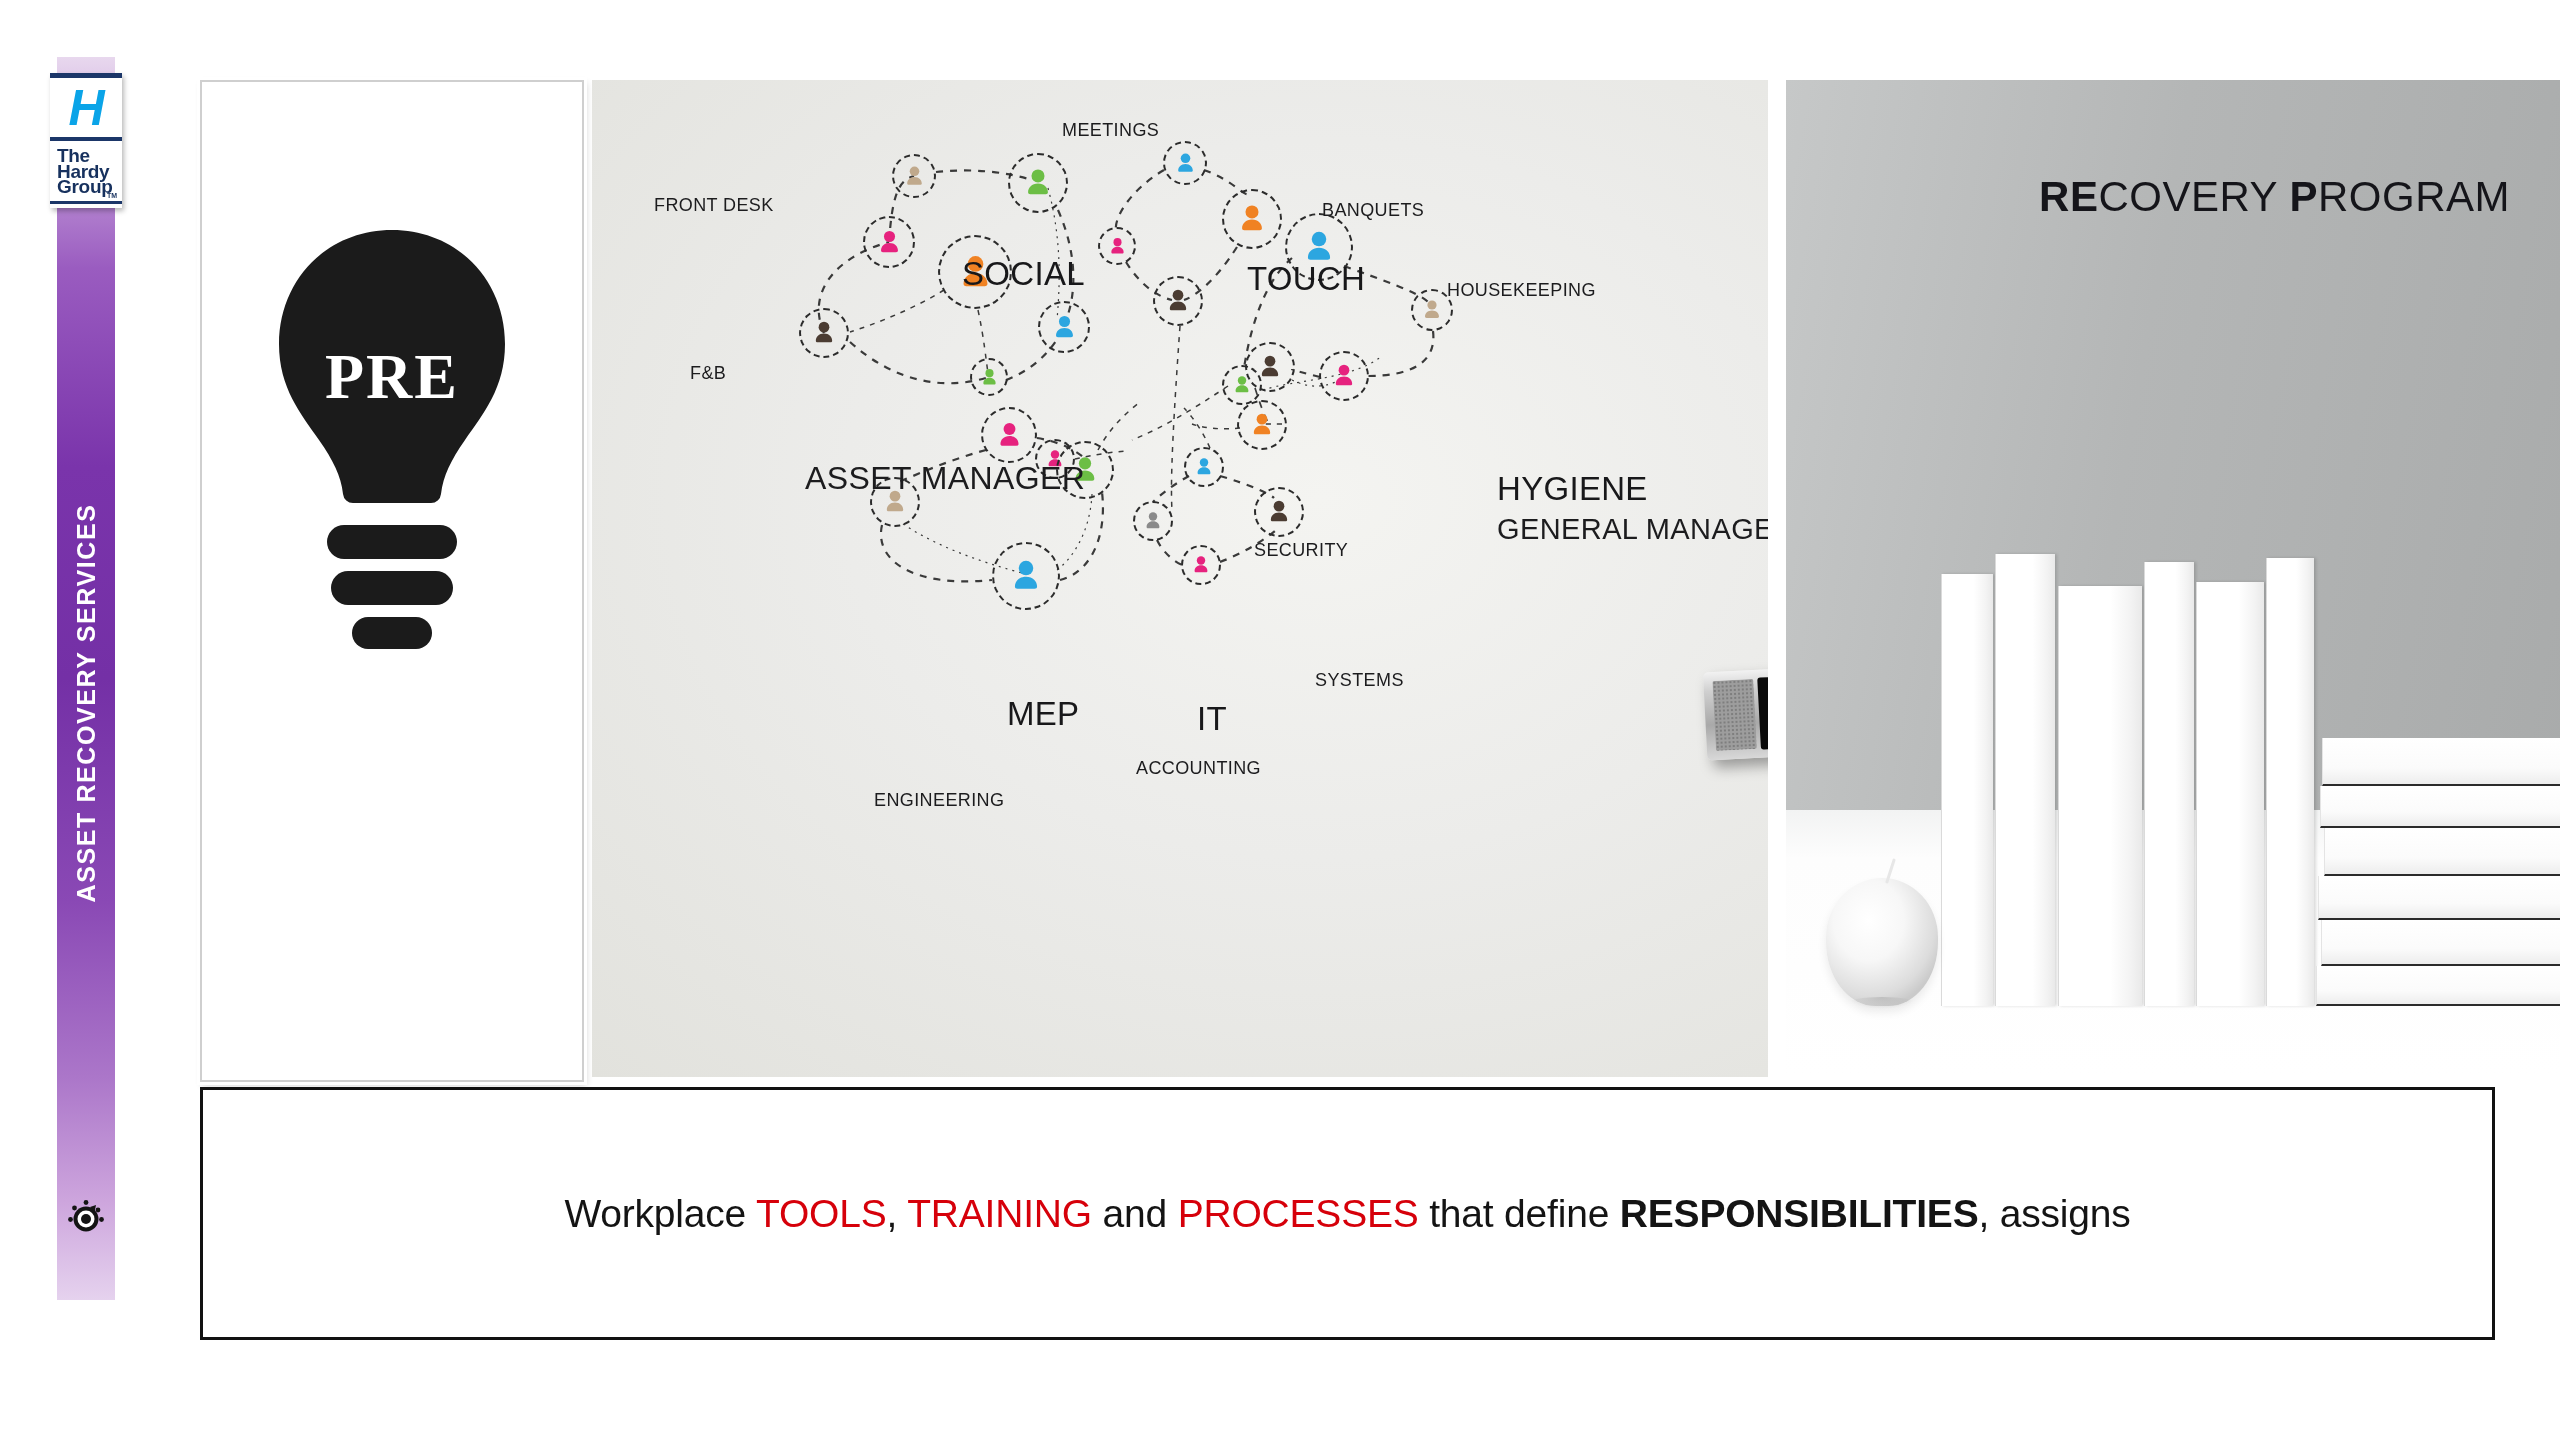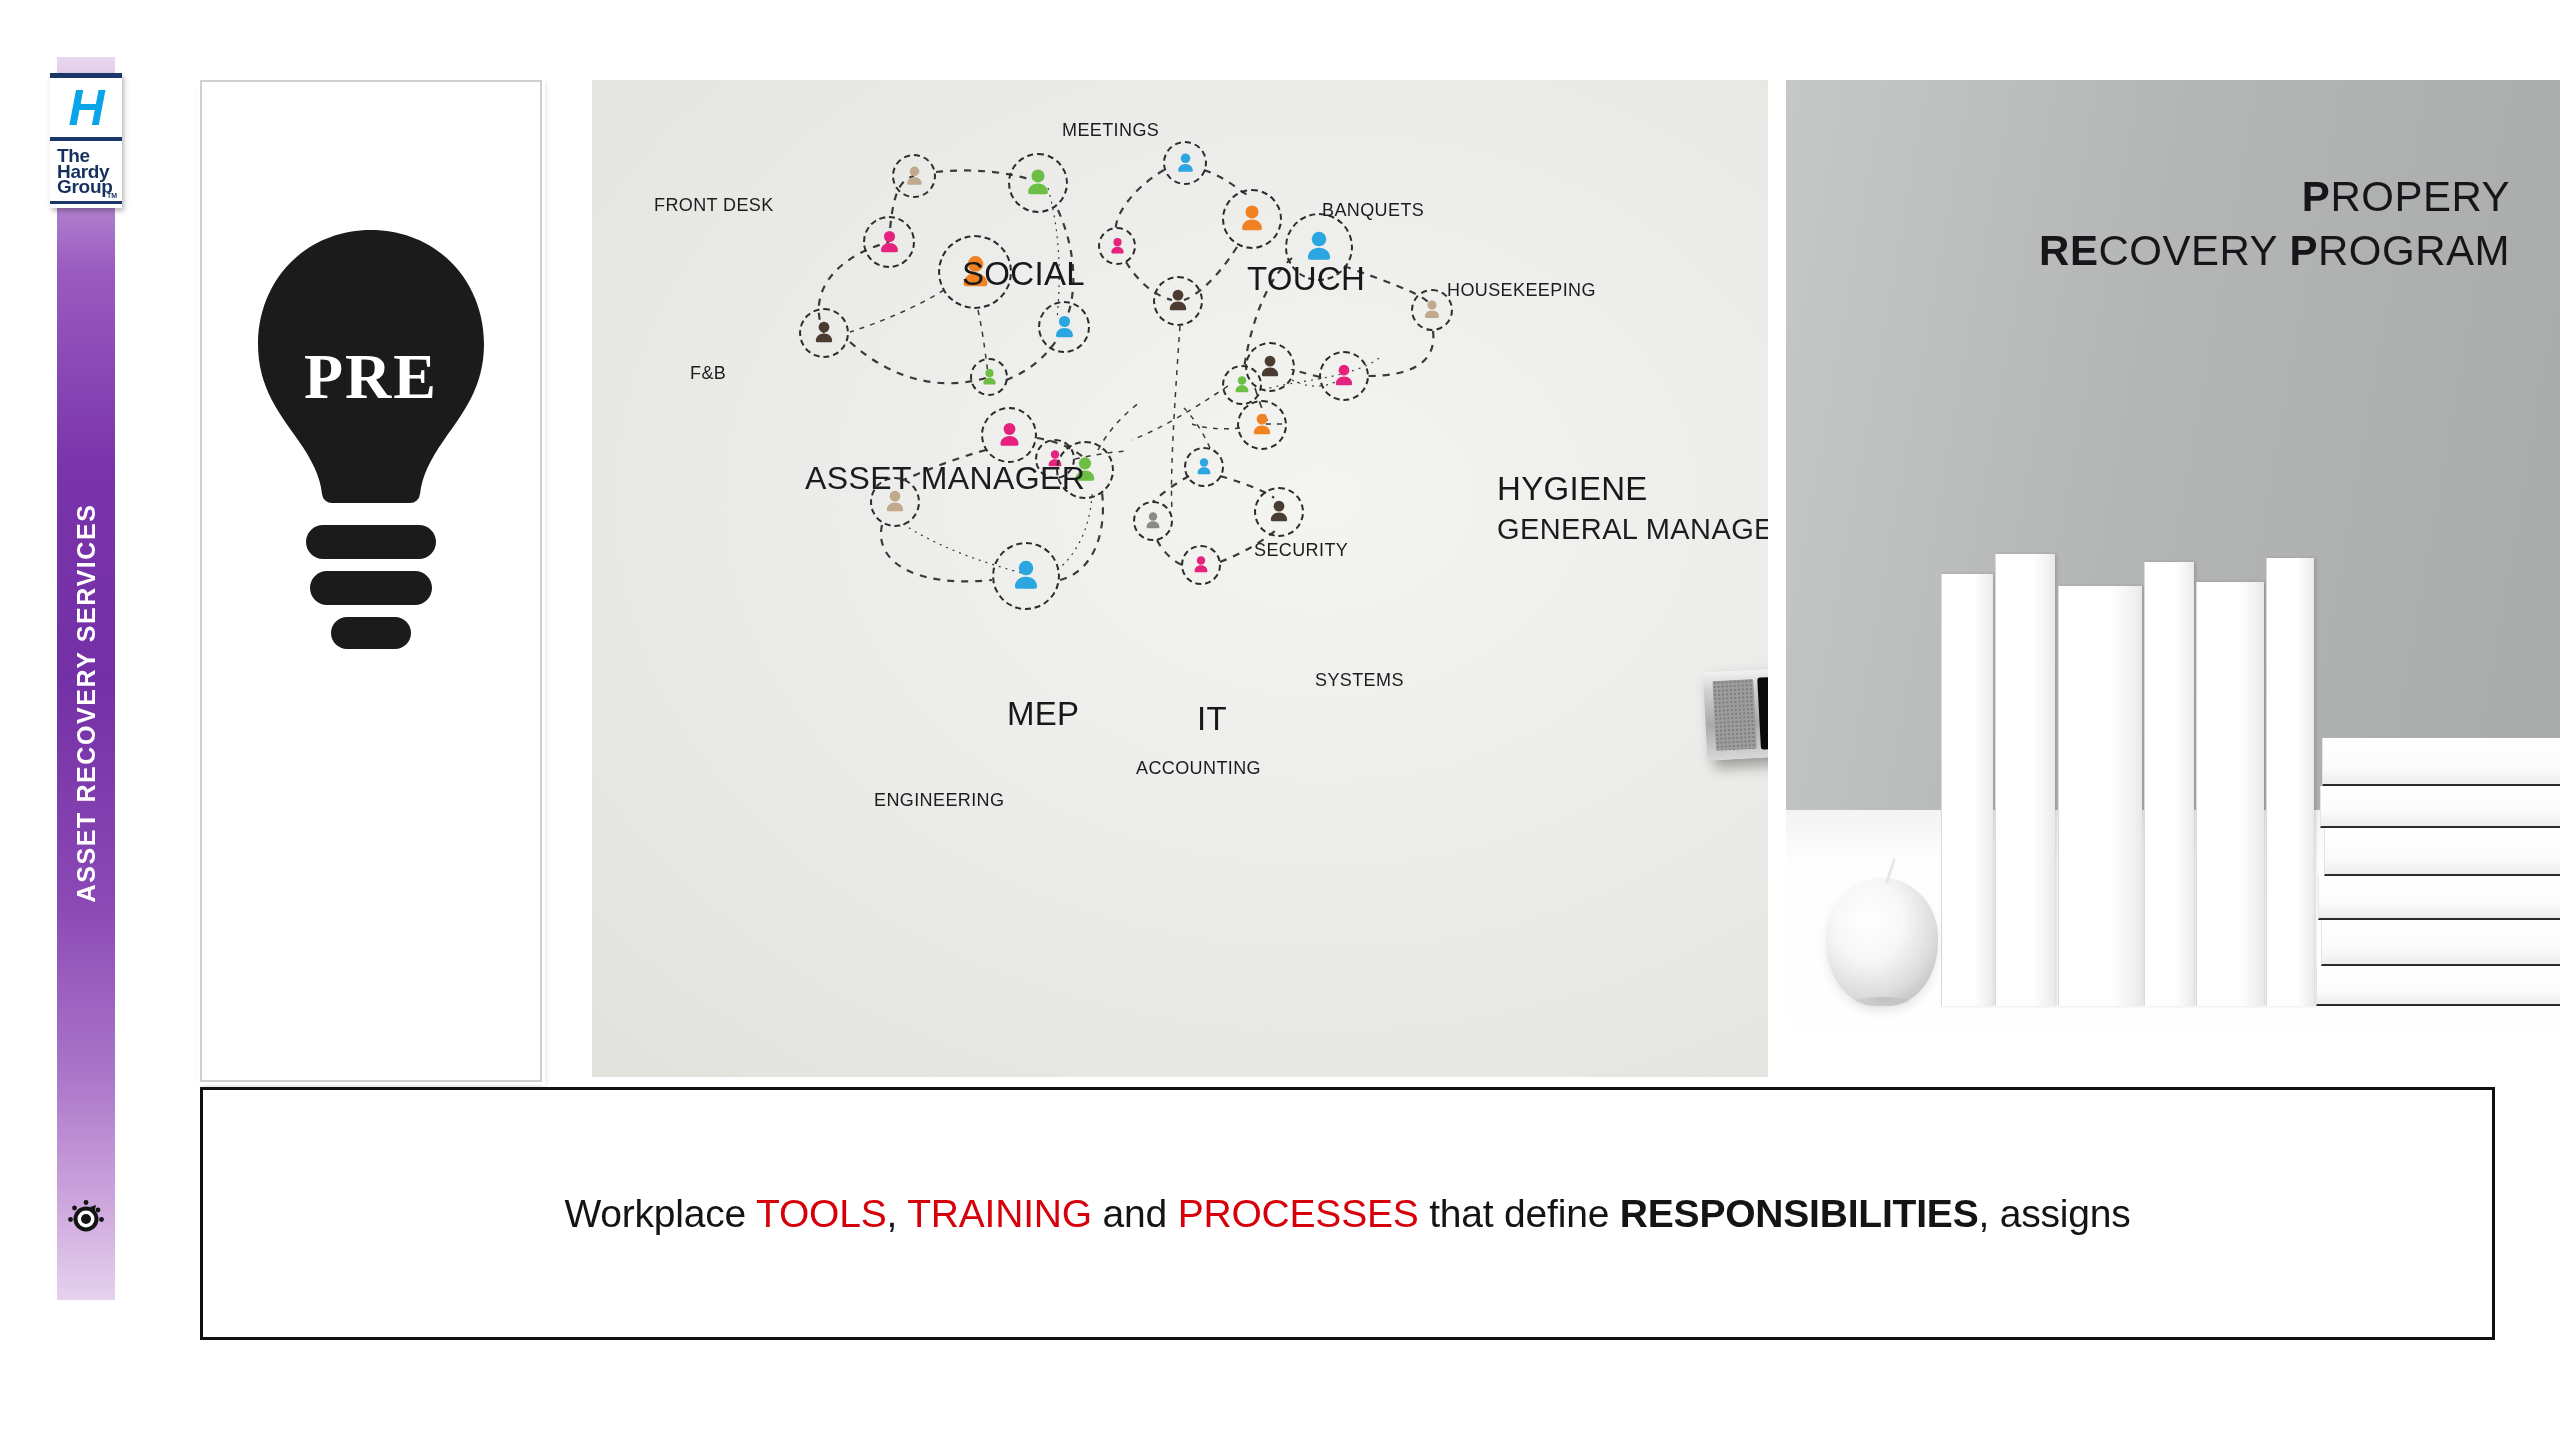--- a/index.html
+++ b/index.html
@@ -63,21 +63,21 @@
   }
   #sidebar-bottom-icon {
     position: absolute; left: 50%; bottom: 60px;
     transform: translateX(-50%);
     width: 46px; height: 46px;
   }
 
   
   #bulb-panel {
     position: absolute; left: 200px; top: 80px;
-    width: 342px; height: 1002px;
+    width: 384px; height: 1002px;
     background: #ffffff;
     border: 2px solid #cfcfcf;
     box-shadow: 0 0 0 3px #ffffff, 2px 3px 7px rgba(0,0,0,.2);
   }
   #bulb-wrap {
     position: absolute; left: 50%; top: 140px;
     transform: translateX(-50%);
     width: 250px; height: 450px;
   }
   #bulb-text {
@@ -517,23 +517,20 @@
     <div class="stackbook" style="left:535px; bottom:112px; width:262px; height:46px;"></div>
     <div class="stackbook" style="left:532px; bottom:158px; width:266px; height:44px;"></div>
     <div class="stackbook" style="left:538px; bottom:202px; width:258px; height:48px;"></div>
     <div class="stackbook" style="left:534px; bottom:250px; width:264px; height:42px;"></div>
     <div class="stackbook" style="left:536px; bottom:292px; width:260px; height:48px;"></div>
 
     <div id="apple"></div>
 
     <div id="photo-title">
       <div>
-        <b>P</b><span>ROPERY</span>
-      </div>
-      <div>
         <b>RE</b><span>COVERY </span><b>P</b><span>ROGRAM</span>
       </div>
     </div>
   </div>
 
   <div id="caption">
     <p>
       <span>Workplace </span><span class="red">TOOLS</span><span>, </span><span class="red">TRAINING</span><span> and </span><span class="red">PROCESSES</span><span> that define </span><span class="bold">RESPONSIBILITIES</span><span>, assigns</span>
     </p>
   </div>

